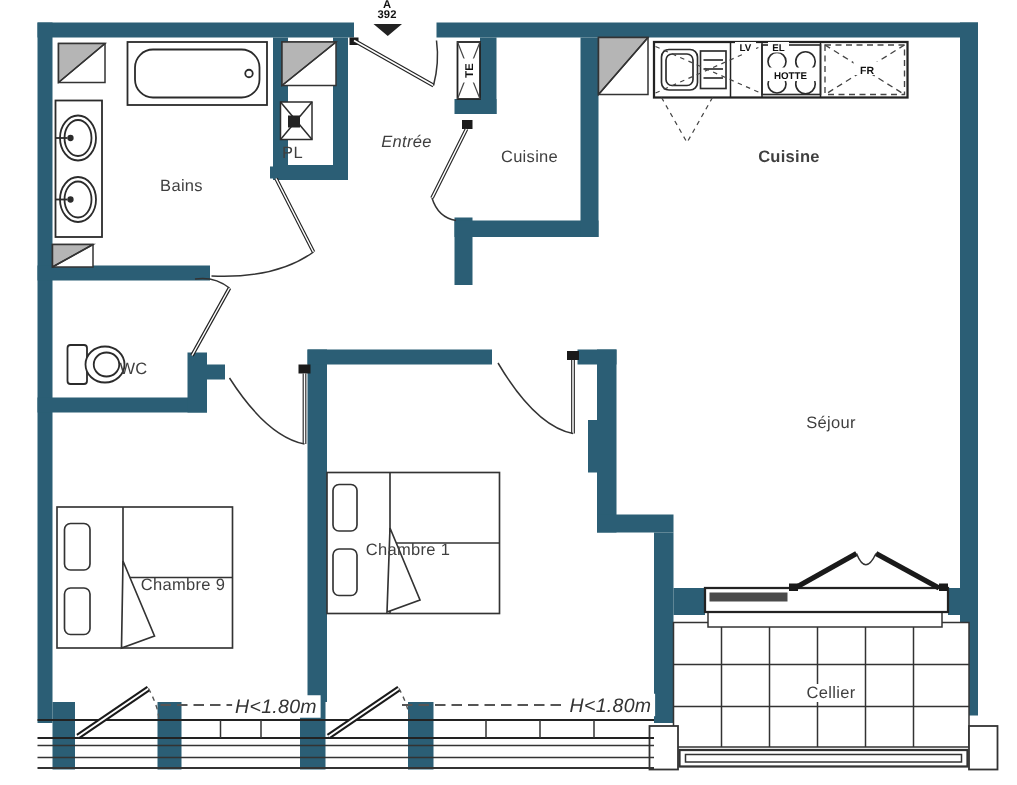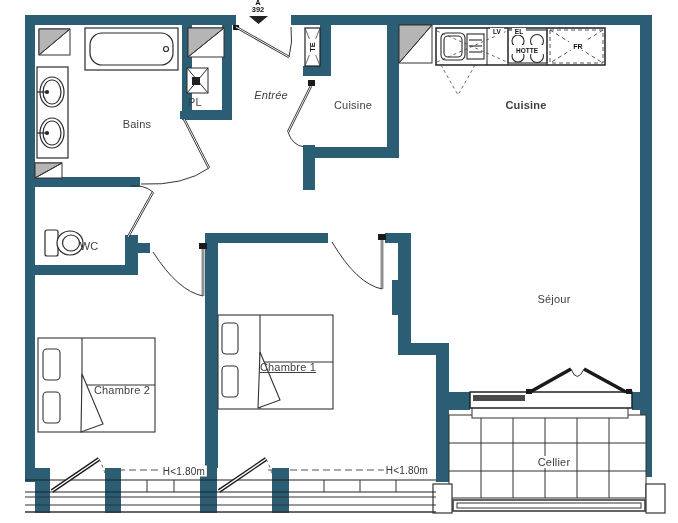--- a/index.html
+++ b/index.html
@@ -2,21 +2,21 @@
 <html style="--wall: #2b5e75; --shaft: #b5b5b5; --line: #2b2b2b; --text: #3f3f3f;"><head>
 <meta charset="utf-8">
 <style>
   html,body{margin:0;padding:0;background:#fff;}
   .plan{position:relative;width:678px;height:523px;background:#fff;overflow:hidden;
         font-family:"Liberation Sans",sans-serif;}
   .plan svg{position:absolute;left:0;top:0;}
   .lbl{position:absolute;transform:translate(-50%,-50%);font-size:11px;color:var(--text,#3f3f3f);
        white-space:nowrap;letter-spacing:.2px;}
   .lbl.small{font-size:11px;}
-  .lbl.tiny{font-size:10px;color:#333;}
+  .lbl.tiny{font-size:13px;color:#333;font-style:italic;}
   .lbl.bg{background:#fff;padding:0 2px;}
   .marker{position:absolute;transform:translate(-50%,0);font-size:7.5px;font-weight:bold;
           color:#111;text-align:center;line-height:7px;}
 </style>
 </head>
 <body>
 
 <div class="plan">
 <svg width="678" height="523" viewBox="0 0 678 523">
 
@@ -260,26 +260,26 @@
     <line x1="107" y1="470" x2="213" y2="470" stroke="#555" stroke-width="1.2" stroke-dasharray="7,4"></line>
     <line x1="268" y1="470" x2="431" y2="470" stroke="#555" stroke-width="1.2" stroke-dasharray="7,4"></line>
   </g>
 
   <polygon points="249,16 268,16 258.5,24" fill="#222"></polygon>
 </svg>
 
 <div class="marker" style="left:258px;top:-1px;">A</div>
 <div class="marker" style="left:258px;top:6px;">392</div>
 
-<div class="lbl" style="left:121px;top:124px;margin-left:16px;">Bains</div>
+<div class="lbl" style="left:121px;top:124px;">Bains</div>
 <div class="lbl" style="left:89px;top:222px;margin-top:24px;">WC</div>
 <div class="lbl" style="left:271px;top:95px;font-style:italic;">Entrée</div>
 <div class="lbl small" style="left:195px;top:102px;">PL</div>
 <div class="lbl" style="left:353px;top:105px;">Cuisine</div>
 <div class="lbl" style="left:526px;top:105px;font-weight:bold;">Cuisine</div>
-<div class="lbl" style="left:554px;top:299px;">Séjour</div>
-<div class="lbl" style="left:288px;top:367px;text-decoration:underline;">Chambre 1</div>
-<div class="lbl" style="left:122px;top:390px;">Chambre 2</div>
+<div class="lbl" style="left:554px;top:282px;">Séjour</div>
+<div class="lbl" style="left:272px;top:367px;">Chambre 1</div>
+<div class="lbl" style="left:122px;top:390px;">Chambre 9</div>
 <div class="lbl bg" style="left:554px;top:462px;">Cellier</div>
 
 <div class="lbl tiny bg" style="left:184px;top:471px;">H&lt;1.80m</div>
 <div class="lbl tiny bg" style="left:407px;top:470px;">H&lt;1.80m</div>
 </div>
 
 </body></html>

